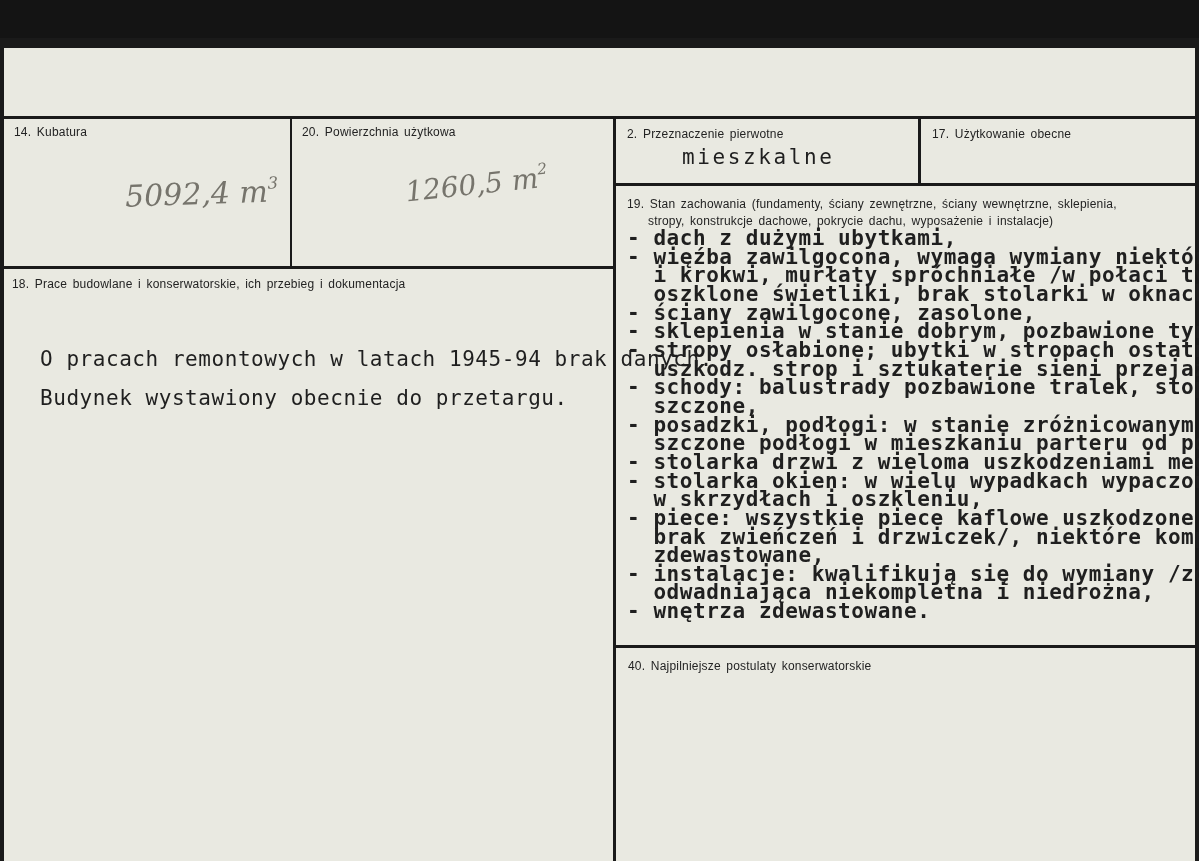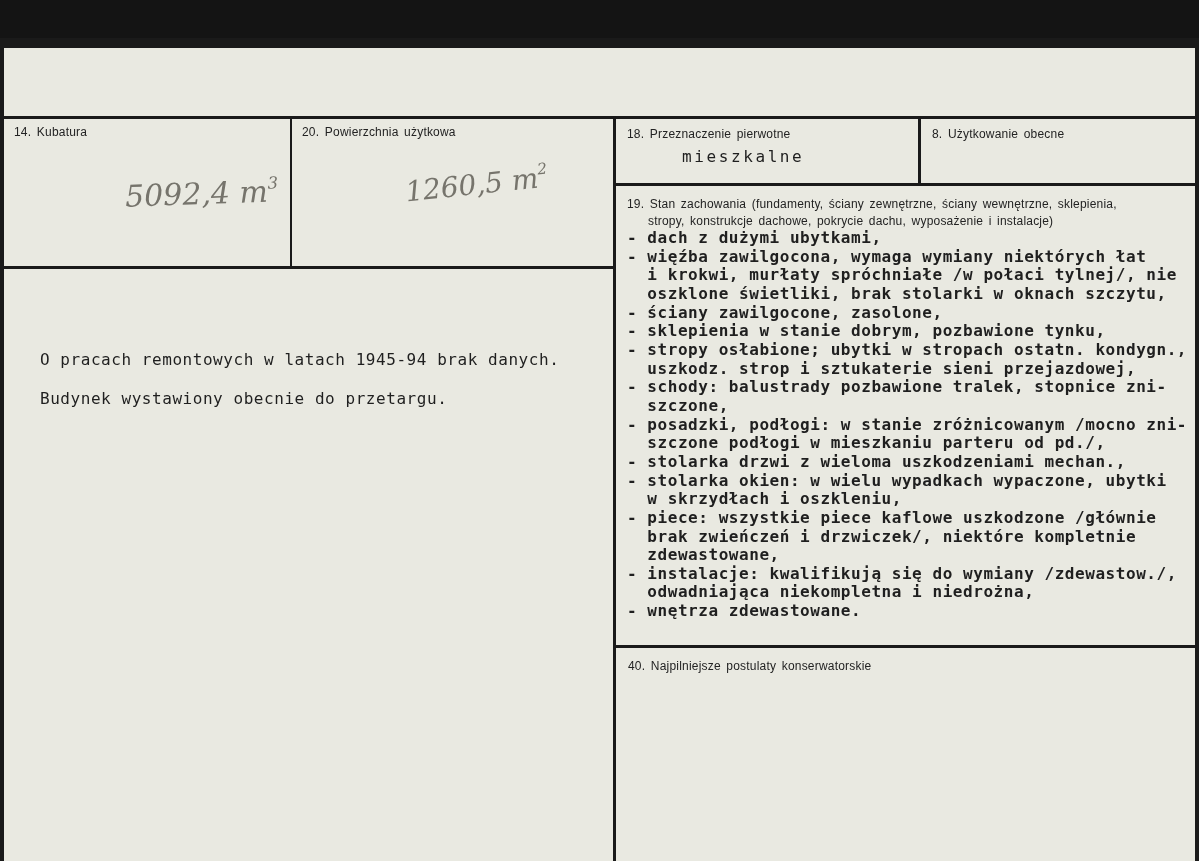--- a/index.html
+++ b/index.html
@@ -5,21 +5,21 @@
   html,body{margin:0;padding:0;background:#141414;}
   .scan{position:relative;width:1199px;height:861px;background:#bef264;overflow:hidden;
         font-family:"Liberation Sans",sans-serif;margin-top:38px;}
   .paper{position:absolute;left:4px;top:10px;width:1191px;height:848px;background:#e9e9e1;}
   .rule{position:absolute;background:#1a1a1a;}
   
   .label{position:absolute;font-family:"Liberation Sans",sans-serif;font-size:12px;line-height:16.5px;
          color:#232323;word-spacing:2px;letter-spacing:0.2px;white-space:pre-line;}
   .hang{padding-left:21px;text-indent:-21px;}
   
-  .type{position:absolute;font-family:"DejaVu Sans Mono",monospace;font-size:16px;line-height:18.65px;
+  .type{position:absolute;font-family:"DejaVu Sans Mono",monospace;font-size:21px;line-height:18.65px;
         letter-spacing:0.55px;color:#1f1f1f;white-space:pre;}
   .value16{letter-spacing:2.6px;}
   .text18{line-height:39px;}
   
   .hand{position:absolute;font-family:"DejaVu Serif",serif;font-style:italic;color:#76746c;
         white-space:nowrap;}
   .hand sup{font-size:0.55em;position:relative;top:-0.15em;}
   .hand14{left:125px;top:138px;font-size:30px;transform:rotate(-2deg);}
   .hand15{left:405px;top:130px;font-size:28px;transform:rotate(-6deg);}
 </style>
@@ -42,25 +42,26 @@
   <div class="rule" style="left:616px;top:145px;width:579px;height:3px;"></div>
   <div class="rule" style="left:616px;top:607px;width:579px;height:3px;"></div>
   <div class="rule" style="left:616px;top:852px;width:579px;height:4px;"></div>
 
   <div class="label" style="left:14px;top:86px;">14. Kubatura</div>
   <div class="hand hand14"><span>5092,4 m</span><sup>3</sup></div>
 
   <div class="label" style="left:302px;top:86px;">20. Powierzchnia użytkowa</div>
   <div class="hand hand15"><span>1260,5 m</span><sup>2</sup></div>
 
-  <div class="label" style="left:627px;top:88px;">18. Przeznaczenie pierwotne</div>
+  <div class="label" style="left:627px;top:88px;">2. Przeznaczenie pierwotne</div>
   <div class="type value16" style="left:682px;top:110px;">mieszkalne</div>
 
-  <div class="label" style="left:932px;top:88px;">8. Użytkowanie obecne</div>
+  <div class="label" style="left:932px;top:88px;">17. Użytkowanie obecne</div>
 
+  <div class="label" style="left:12px;top:238px;">18. Prace budowlane i konserwatorskie, ich przebieg i dokumentacja</div>
   <div class="type text18" style="left:40px;top:302px;">O pracach remontowych w latach 1945-94 brak danych.
 Budynek wystawiony obecnie do przetargu.</div>
 
   <div class="label hang" style="left:627px;top:158px;width:565px;">19. Stan zachowania (fundamenty, ściany zewnętrzne, ściany wewnętrzne, sklepienia,
 stropy, konstrukcje dachowe, pokrycie dachu, wyposażenie i instalacje)</div>
   <div class="type" style="left:627px;top:191px;font-weight:bold;">- dach z dużymi ubytkami,
 - więźba zawilgocona, wymaga wymiany niektórych łat
   i krokwi, murłaty spróchniałe /w połaci tylnej/, nie
   oszklone świetliki, brak stolarki w oknach szczytu,
 - ściany zawilgocone, zasolone,

